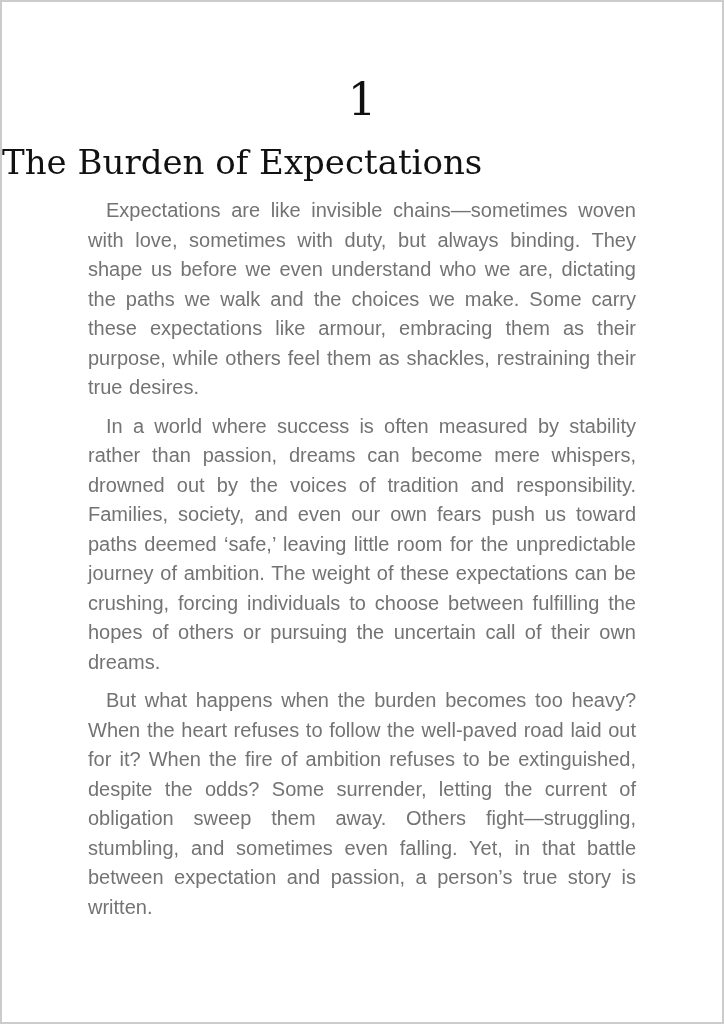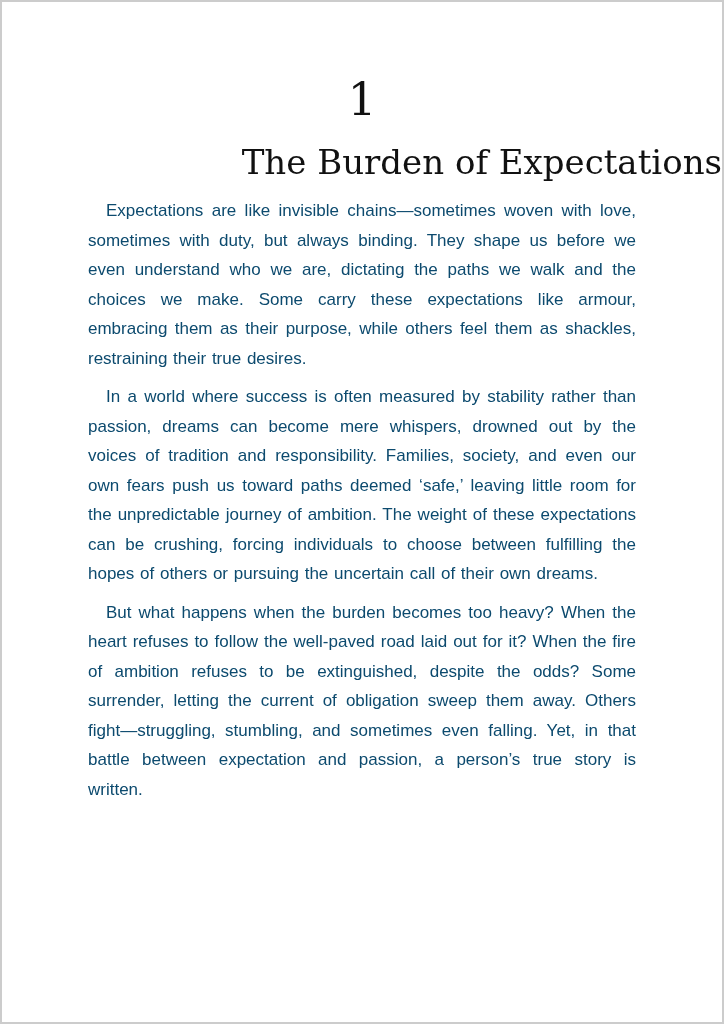--- a/index.html
+++ b/index.html
@@ -26,33 +26,33 @@
     line-height: 52px;
     text-align: center;
     color: #111111;
   }
   .chapter-title {
     margin: 14px 0 12px 0;
     font-family: "DejaVu Serif", serif;
     font-weight: 400;
     font-size: 34px;
     line-height: 44px;
-    text-align: right;
+    text-align: left;
     color: #111111;
   }
   .body-text {
     padding: 0 86px;
   }
   .body-text p {
     margin: 0 0 9px 0;
-    font-size: 17px;
+    font-size: 20px;
     line-height: 29.5px;
     text-align: justify;
     text-indent: 18px;
-    color: #0c4a6e;
+    color: #737373;
     word-spacing: 1px;
   }
 </style>
 </head>
 <body>
 
 <div class="page">
   <h1 class="chapter-number">1</h1>
   <h2 class="chapter-title">The Burden of Expectations</h2>
   <div class="body-text">

